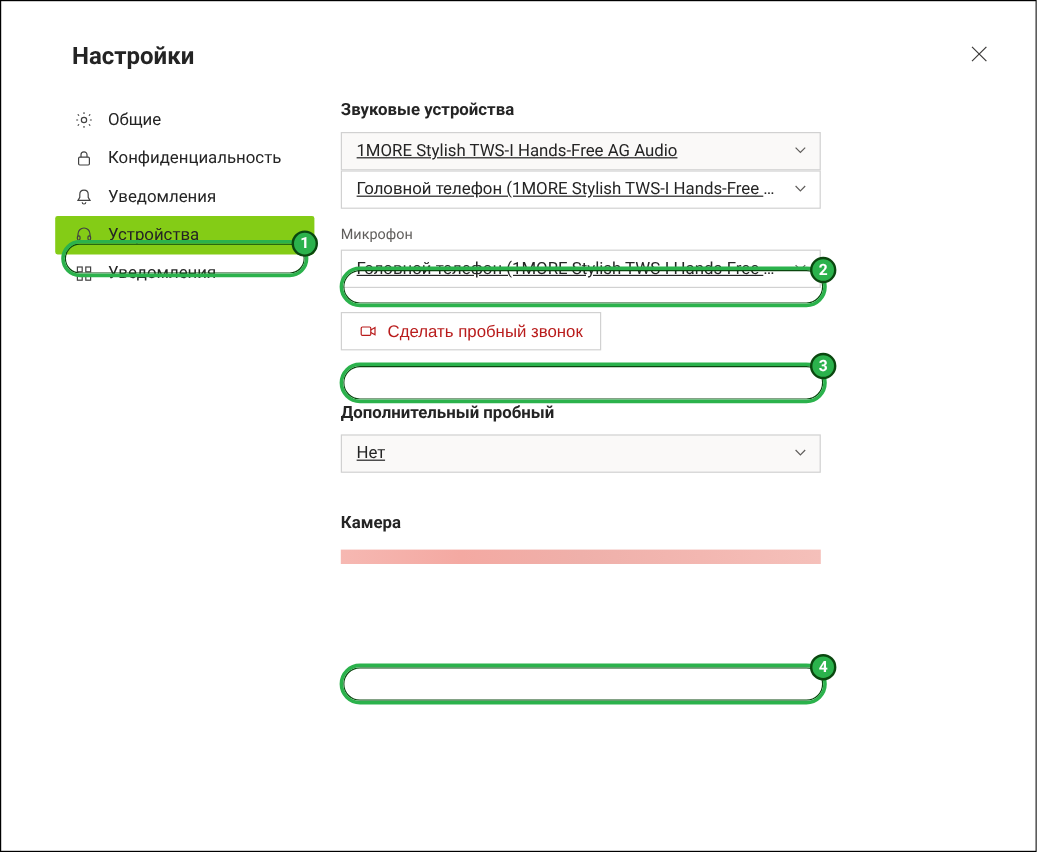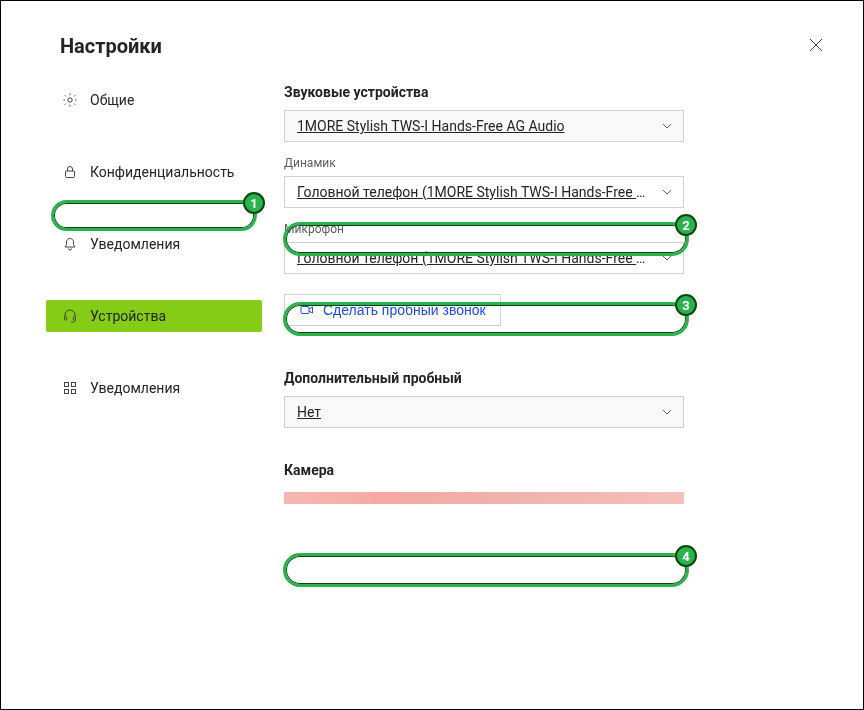--- a/index.html
+++ b/index.html
@@ -44,21 +44,20 @@
     display: flex;
     padding-top: 14px;
     padding-left: 46px;
   }
   
   .sidebar {
     width: 216px;
     flex: 0 0 auto;
     display: flex;
     flex-direction: column;
-    gap: 40px;
   }
   .sidebar-item {
     display: flex;
     align-items: center;
     height: 32px;
     padding: 0 10px 0 16px;
     font-size: 14px;
     color: #242424;
     cursor: pointer;
     border-radius: 2px;
@@ -154,21 +153,21 @@
   .test-call-btn {
     margin-top: 20px;
     height: 32px;
     border: 1px solid #d1d1d1;
     background: #fff;
     display: inline-flex;
     align-items: center;
     padding: 0 14px;
     font-size: 14px;
     cursor: pointer;
-    color: #1d4ed8;
+    color: #b91c1c;
   }
   .test-call-btn .icon {
     width: 16px; height: 16px; margin-right: 8px;
     display: inline-flex; align-items: center; justify-content: center;
   }
   .test-call-btn .icon svg { width: 16px; height: 16px; }
   .spacer-lg { height: 44px; }
   .spacer-md { height: 34px; }
   .camera-preview {
     margin-top: 14px;
@@ -262,21 +261,20 @@
     <div class="section-heading">Звуковые устройства</div>
     <div class="select muted">
       <span class="val">1MORE Stylish TWS-I Hands-Free AG Audio</span>
       <span class="chev">
         <svg viewBox="0 0 12 12" fill="none" stroke="currentColor" stroke-width="1">
             <path d="M2 4l4 4 4-4"></path>
           </svg>
       </span>
     </div>
 
-    <div class="sub-label">Динамик</div>
     <div class="select">
       <span class="val">Головной телефон (1MORE Stylish TWS-I Hands-Free A...</span>
       <span class="chev">
         <svg viewBox="0 0 12 12" fill="none" stroke="currentColor" stroke-width="1">
             <path d="M2 4l4 4 4-4"></path>
           </svg>
       </span>
     </div>
 
     <div class="sub-label">Микрофон</div>

